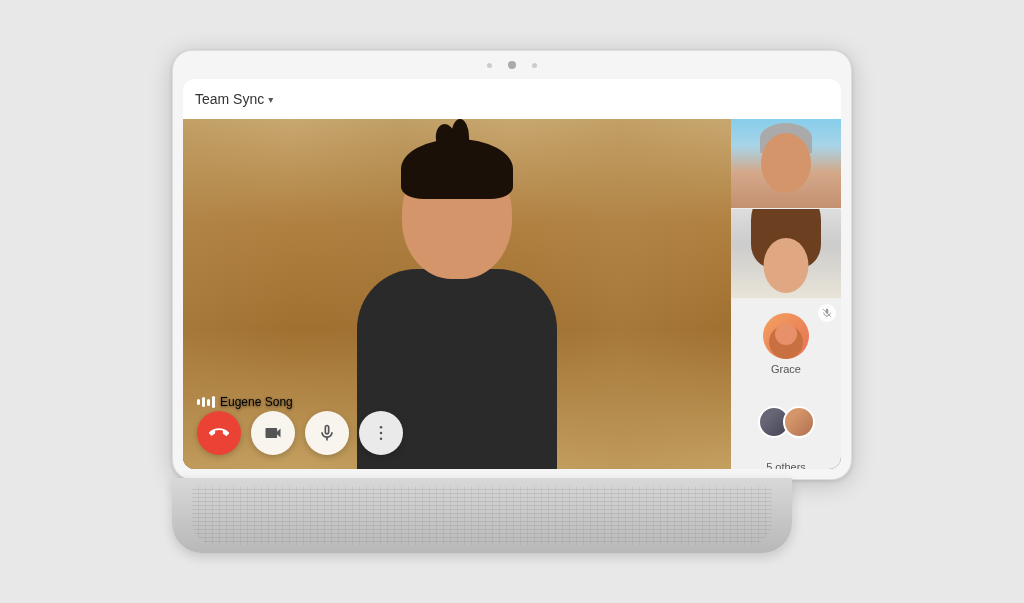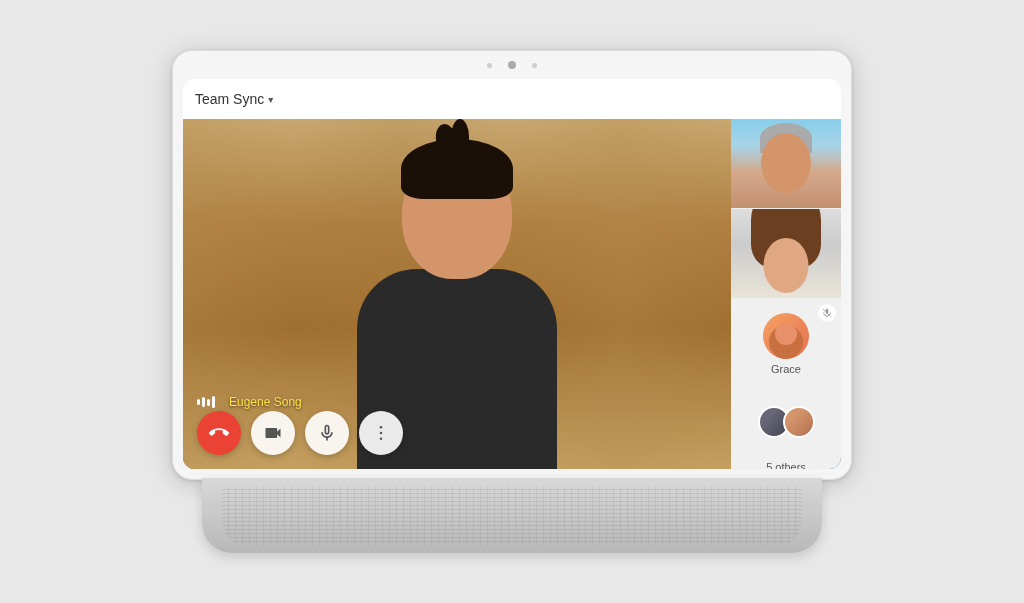--- a/index.html
+++ b/index.html
@@ -9,21 +9,20 @@
       justify-content: center;
       align-items: center;
       width: 1024px;
       height: 603px;
       font-family: 'Google Sans', Arial, sans-serif;
     }
 
     .device-wrapper {
       display: flex;
       flex-direction: column;
-      align-items: center;
     }
 
     
     .display-body {
       background: #f5f5f5;
       border-radius: 20px;
       width: 680px;
       height: 430px;
       box-shadow: 0 4px 24px rgba(0,0,0,0.18), 0 1px 4px rgba(0,0,0,0.12);
       position: relative;
@@ -417,27 +416,27 @@
     .others-label {
       font-size: 11px;
       color: #555;
     }
 
     
     .speaker-name-label {
       position: absolute;
       bottom: 60px;
       left: 14px;
-      color: #fde047;
+      color: #000000;
       font-size: 12px;
       font-weight: 400;
       text-shadow: 0 1px 3px rgba(0,0,0,0.6);
       display: flex;
       align-items: center;
-      gap: 14px;
+      gap: 5px;
     }
 
     
     .device-base {
       width: 620px;
       height: 75px;
       background: linear-gradient(180deg, #d8d8d8 0%, #c8c8c8 50%, #b8b8b8 100%);
       border-radius: 0 0 30px 30px;
       position: relative;
       overflow: hidden;

